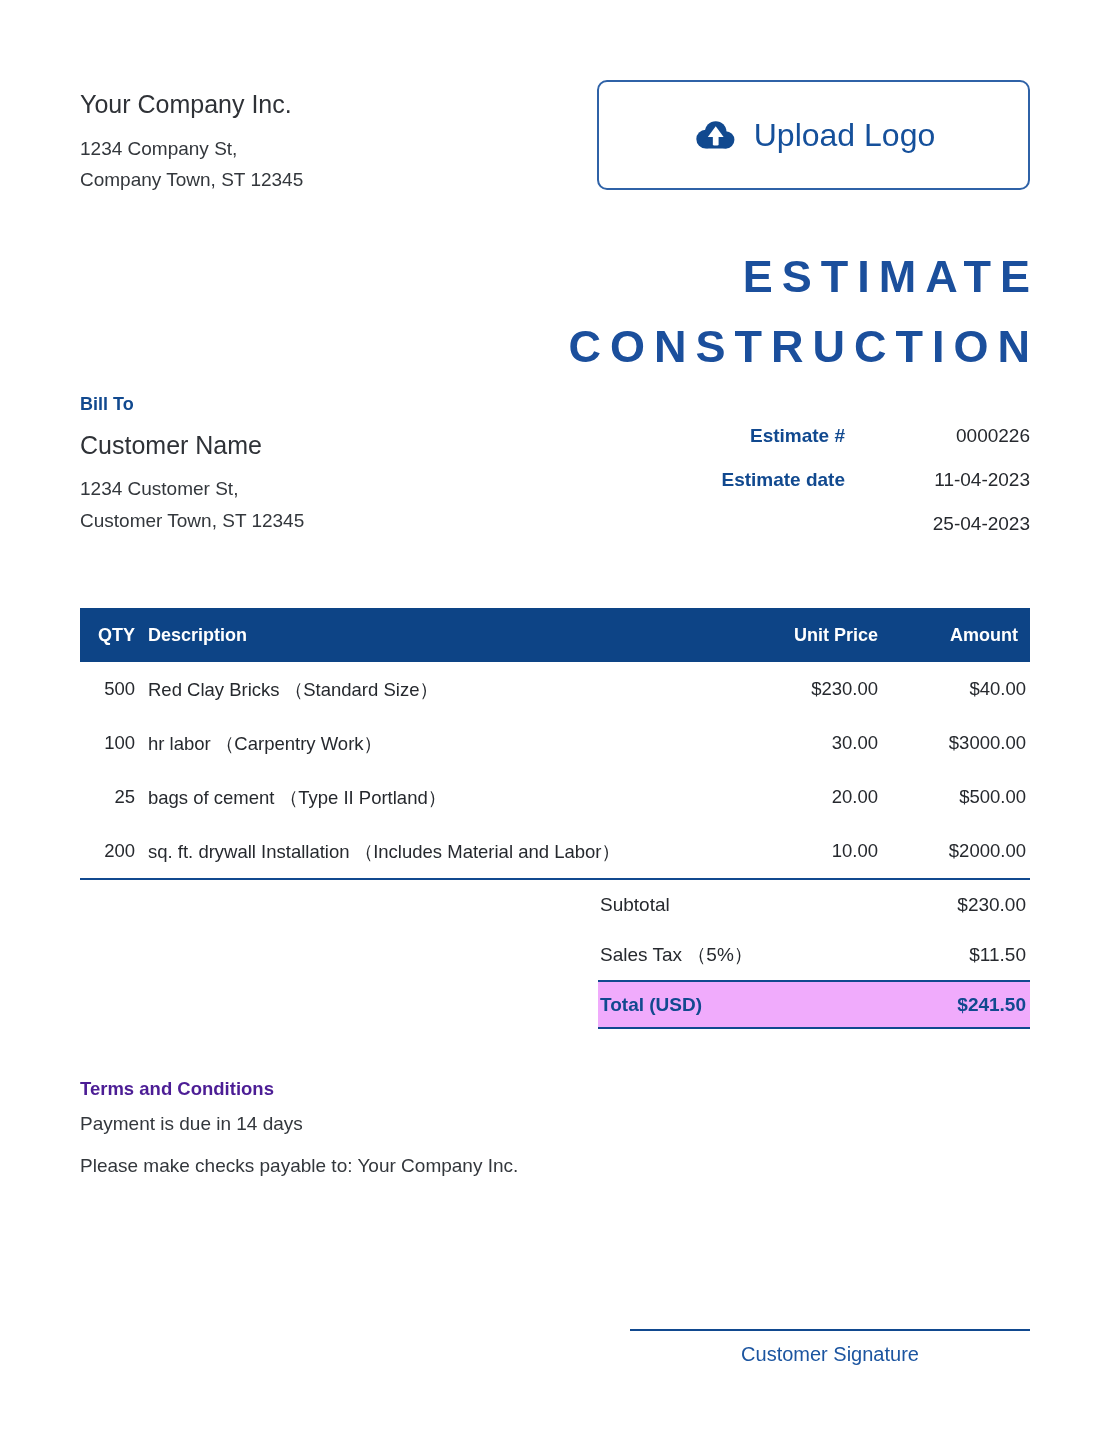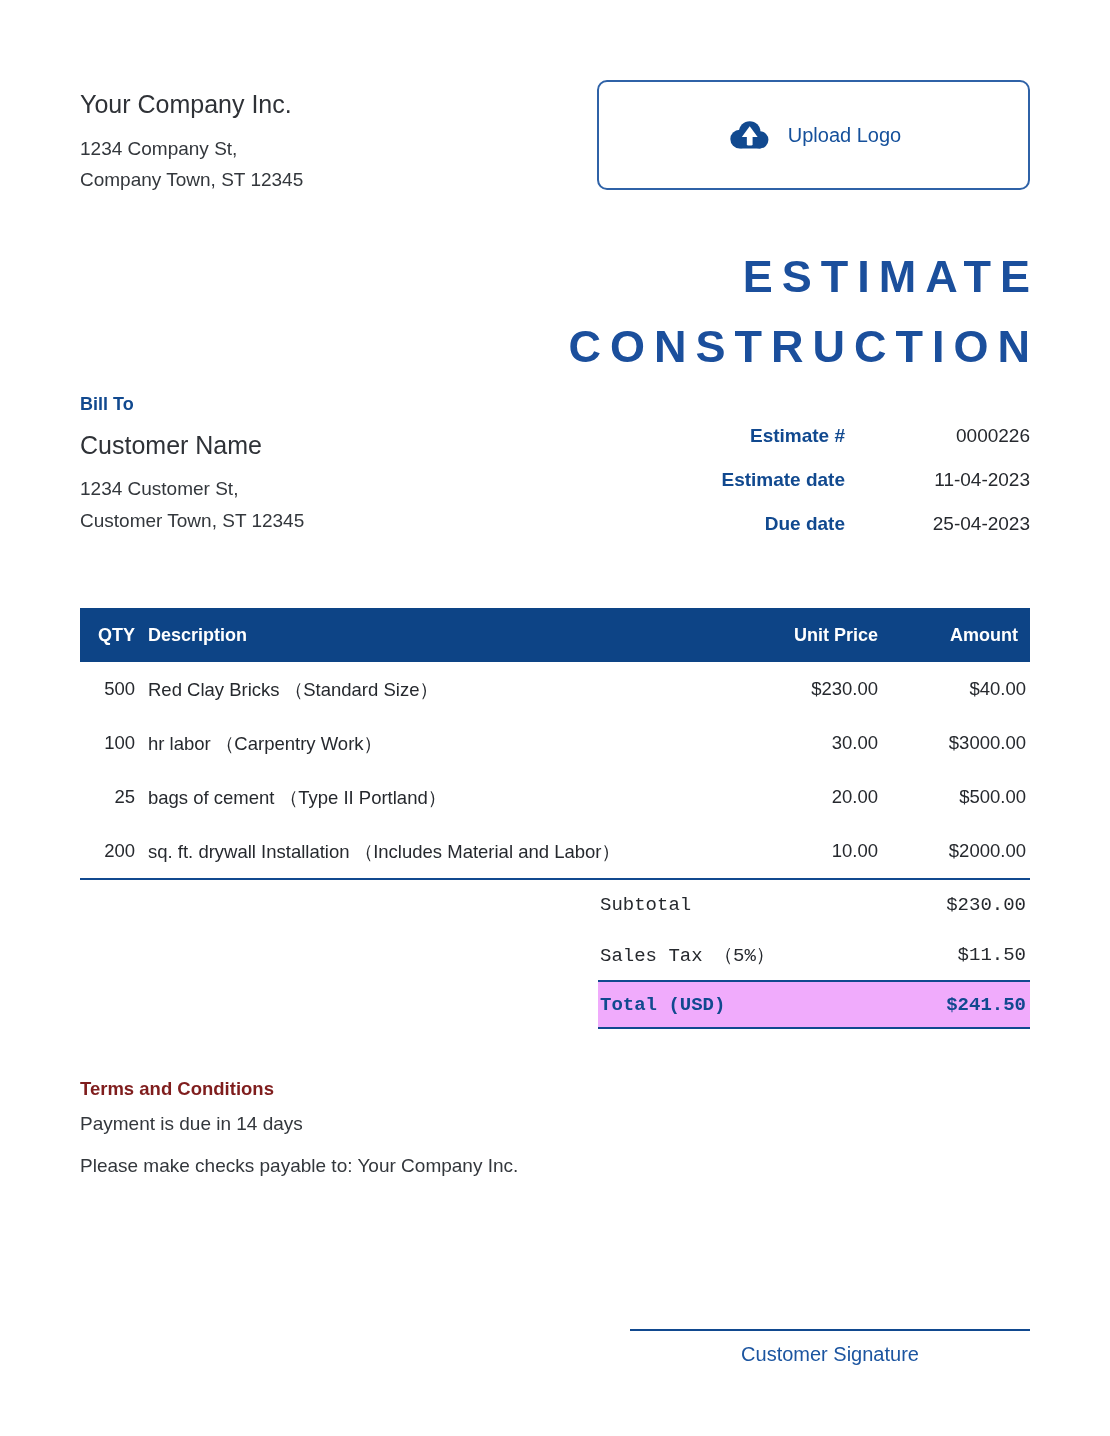--- a/index.html
+++ b/index.html
@@ -39,21 +39,21 @@
     width: 433px;
     height: 110px;
     border: 2px solid #2f62a7;
     border-radius: 10px;
     background: #ffffff;
     display: flex;
     align-items: center;
     justify-content: center;
     gap: 16px;
     color: #15509b;
-    font-size: 20px;
+    font-size: 32px;
     font-family: "Liberation Sans", sans-serif;
     cursor: pointer;
   }
   .upload-box .cloud { display: flex; align-items: center; }
 
   
   .doc-title {
     margin-top: 52px;
     text-align: right;
     font-size: 45px;
@@ -128,21 +128,21 @@
     font-size: 18px;
   }
   .c-qty { text-align: right; }
   .c-desc { padding-left: 13px; text-align: left; }
   .c-unit { text-align: right; }
   .c-amt { text-align: right; padding-right: 4px; }
   .thead .c-amt { padding-right: 12px; }
   .item-row { font-size: 18.5px; color: #26292e; }
 
   
-  .totals { width: 432px; margin-left: auto; font-family: Liberation Mono, monospace; }
+  .totals { width: 432px; margin-left: auto; }
   .t-row {
     display: flex;
     justify-content: space-between;
     align-items: center;
     height: 50px;
     padding: 0 4px 0 2px;
     font-size: 19px;
     color: #26292e;
   }
   .t-row.total {
@@ -152,21 +152,21 @@
     height: 49px;
     font-weight: bold;
     color: #11498f;
   }
 
   
   .terms { margin-top: 48px; }
   .terms-heading {
     font-size: 18.5px;
     font-weight: bold;
-    color: #7f1d1d;
+    color: #4c1d95;
     line-height: 24px;
   }
   .terms-line {
     margin-top: 12px;
     font-size: 19px;
     line-height: 22px;
     color: #33373c;
   }
   .terms-line + .terms-line { margin-top: 20px; }
 
@@ -231,21 +231,20 @@
     <div class="meta">
       <div class="meta-row">
         <div class="meta-label">Estimate #</div>
         <div class="meta-value">0000226</div>
       </div>
       <div class="meta-row">
         <div class="meta-label">Estimate date</div>
         <div class="meta-value">11-04-2023</div>
       </div>
       <div class="meta-row">
-        <div class="meta-label">Due date</div>
         <div class="meta-value">25-04-2023</div>
       </div>
     </div>
   </div>
 
   <div class="items">
     <div class="thead">
       <div class="c-qty">QTY</div>
       <div class="c-desc">Description</div>
       <div class="c-unit">Unit Price</div>

